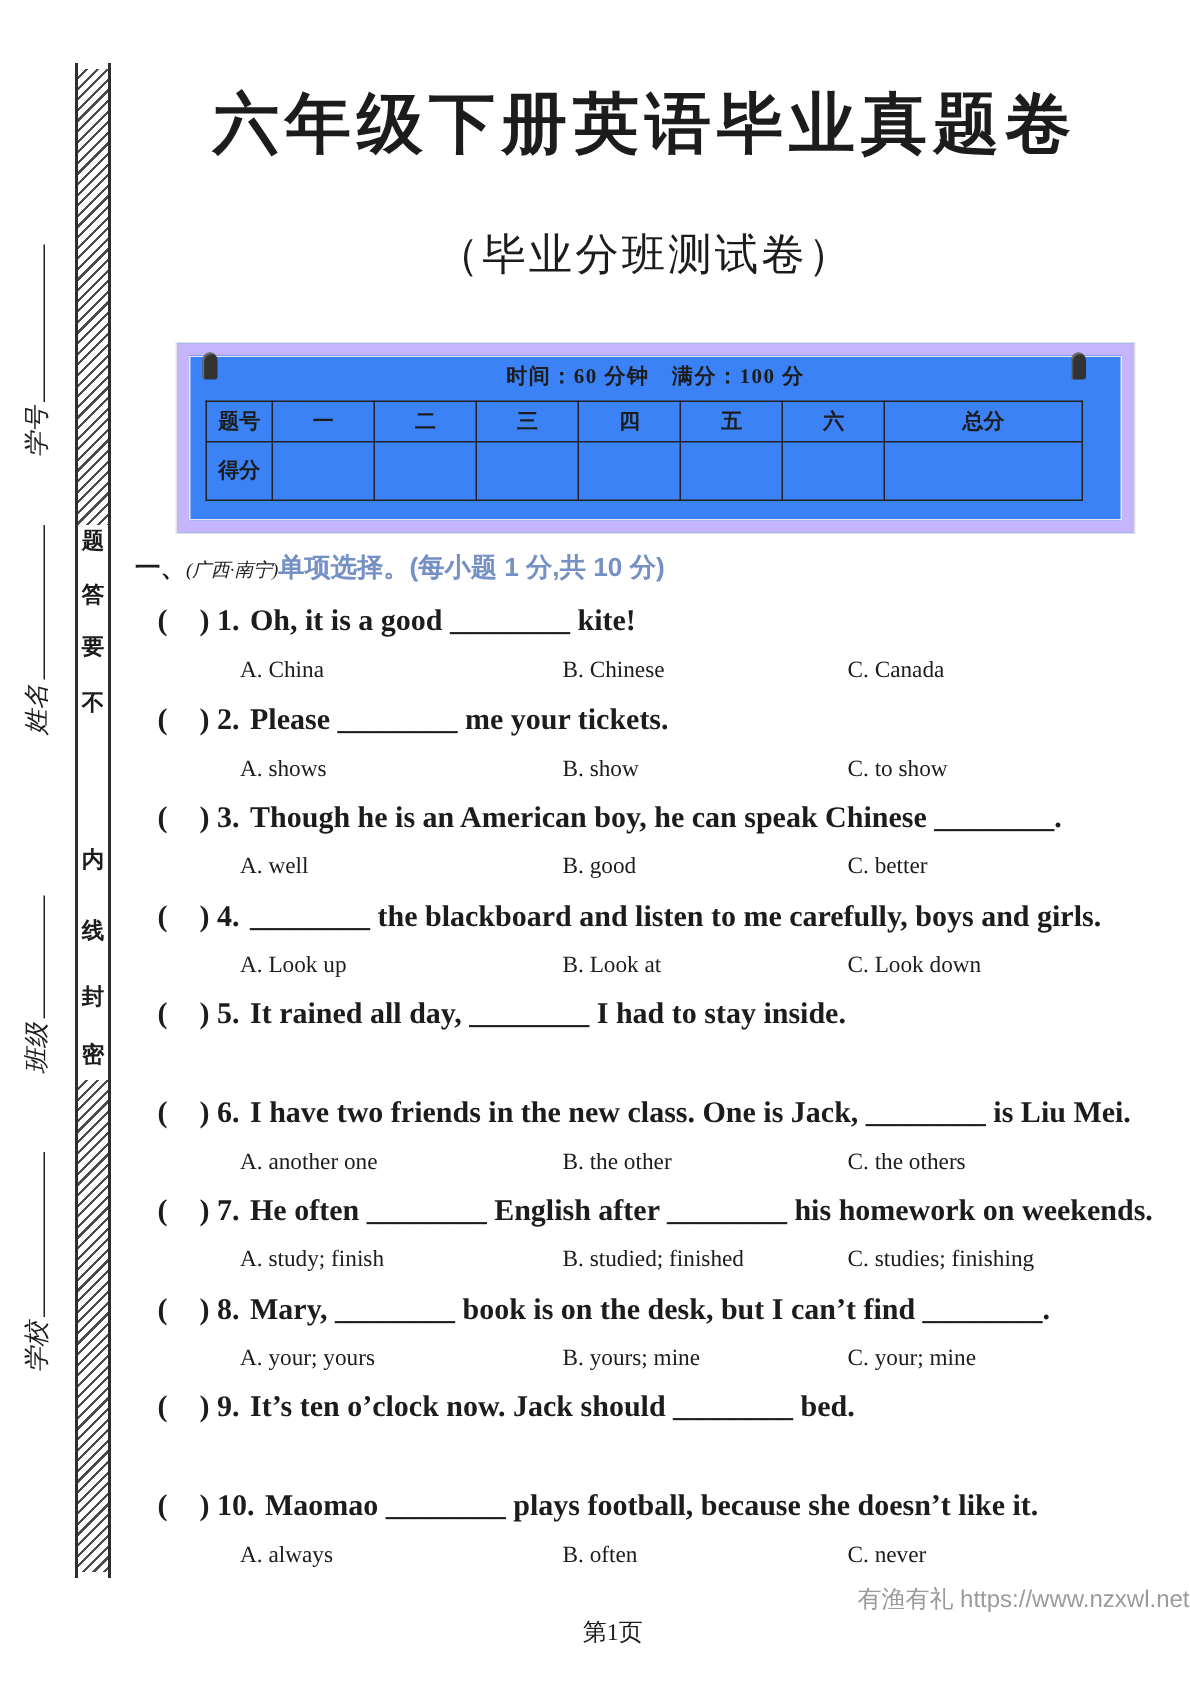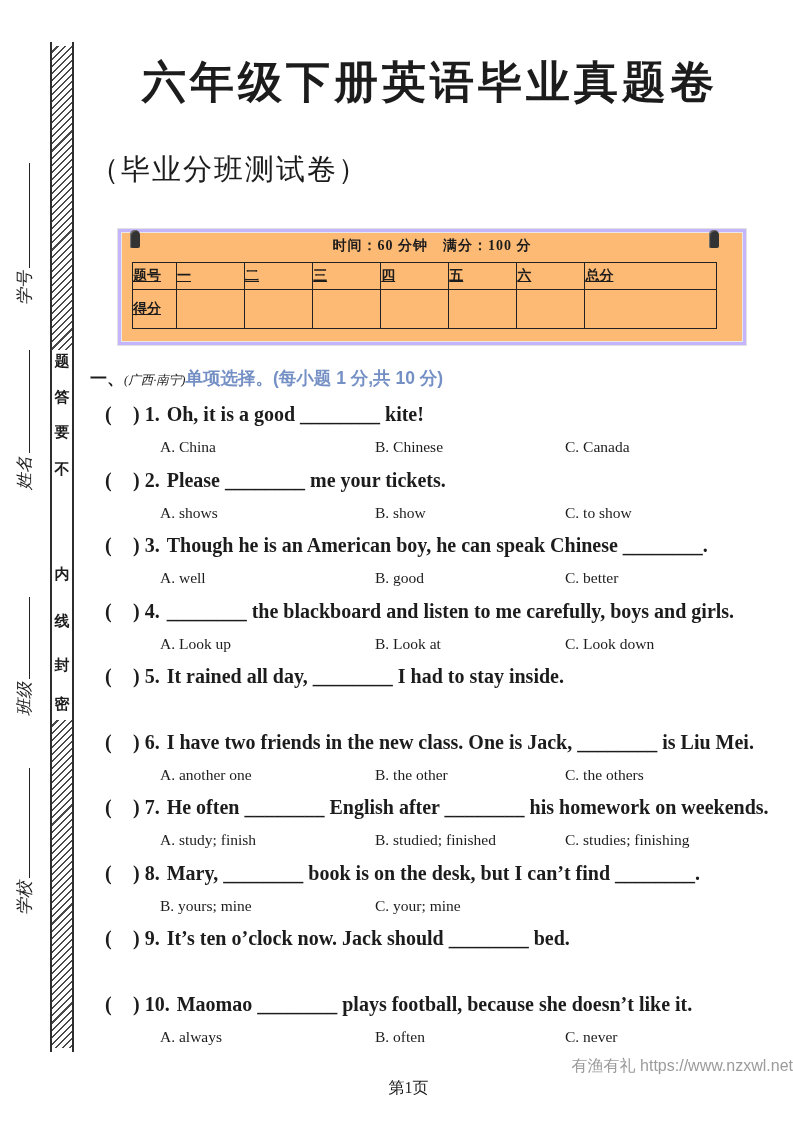--- a/index.html
+++ b/index.html
@@ -14,28 +14,28 @@
   .hatch{position:absolute;left:52px;width:20px;
     background:repeating-linear-gradient(135deg,#ffffff 0 3.5px,#4a4a4a 3.5px 5px);}
   .seal-char{position:absolute;left:51px;width:22px;text-align:center;
     font-weight:bold;font-size:15px;line-height:17px;}
   .margin-field{position:absolute;left:14px;transform:rotate(-90deg);
     transform-origin:0 0;white-space:nowrap;font-style:italic;font-size:17px;line-height:22px;}
   .field-line{display:inline-block;height:15px;border-bottom:1.4px solid #222;margin-left:3px;}
   
   .title{position:absolute;top:58px;left:90px;width:680px;text-align:center;
     font-size:44px;font-weight:bold;letter-spacing:4px;line-height:1.15;}
-  .subtitle{position:absolute;top:150px;left:90px;width:680px;
+  .subtitle{position:absolute;top:150px;left:90px;width:680px;text-align:center;
     font-size:29px;letter-spacing:2px;font-family:Liberation Serif, serif;}
   
   .board{position:absolute;left:118px;top:229px;width:622px;height:110px;
-    border:3px solid #c4b5fd;box-shadow:0 0 0 1px #e2e2e2, inset 0 0 0 1px #e8e8e8;background:#fdba74;}
+    border:8px solid #c4b5fd;box-shadow:0 0 0 1px #e2e2e2, inset 0 0 0 1px #e8e8e8;background:#3b82f6;}
   .board-meta{text-align:center;font-weight:bold;font-size:14px;margin-top:5px;letter-spacing:1px;}
   .score-table{position:absolute;left:11px;top:30px;width:585px;border-collapse:collapse;}
-  .score-table td{border:1.6px solid #222;font-size:14px;font-weight:600;padding:0;text-decoration:underline;}
+  .score-table td{border:1.6px solid #222;text-align:center;font-size:14px;font-weight:600;padding:0;}
   .score-table tr.hdr td{height:26px;}
   .score-table tr.val td{height:38px;}
   .pin{position:absolute;width:10px;height:18px;background:#333;
     border-radius:5px 5px 2px 2px;top:-2px;box-shadow:inset 1px 1px 1px #777;}
   .pin.left{left:9px;} .pin.right{left:588px;}
   
   .section{position:absolute;left:90px;top:366px;font-size:17px;line-height:24px;white-space:nowrap;}
   .sec-num{font-weight:bold;}
   .sec-src{font-size:12.5px;font-style:italic;}
   .sec-title{color:var(--accent,#7590c5);font-weight:bold;font-size:17.5px;
@@ -202,20 +202,21 @@
       <span>B. studied; finished</span>
       <span>C. studies; finishing</span>
     </div>
   </div>
 
   <div class="q-block">
     <div class="q-line">
       <span class="q-open">(</span><span>)</span><span class="q-num">8.</span><span>Mary, ________ book is on the desk, but I can’t find ________.</span>
     </div>
     <div class="q-opts">
+      <span>A. your; yours</span>
       <span>B. yours; mine</span>
       <span>C. your; mine</span>
     </div>
   </div>
 
   <div class="q-block">
     <div class="q-line">
       <span class="q-open">(</span><span>)</span><span class="q-num">9.</span><span>It’s ten o’clock now. Jack should ________ bed.</span>
     </div>
   </div>

